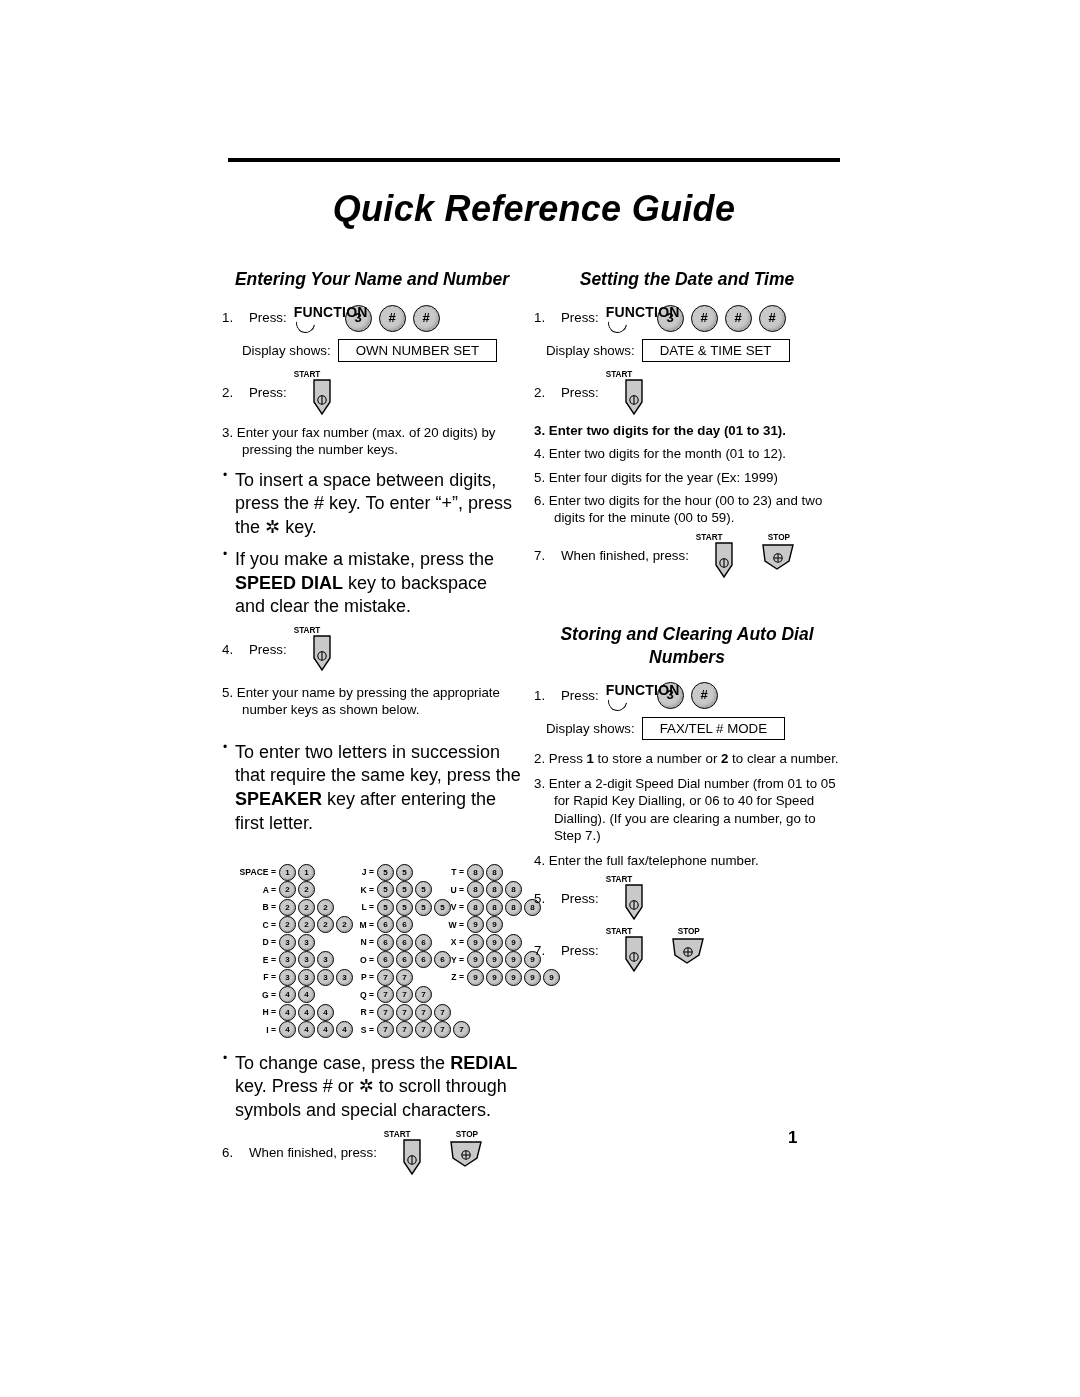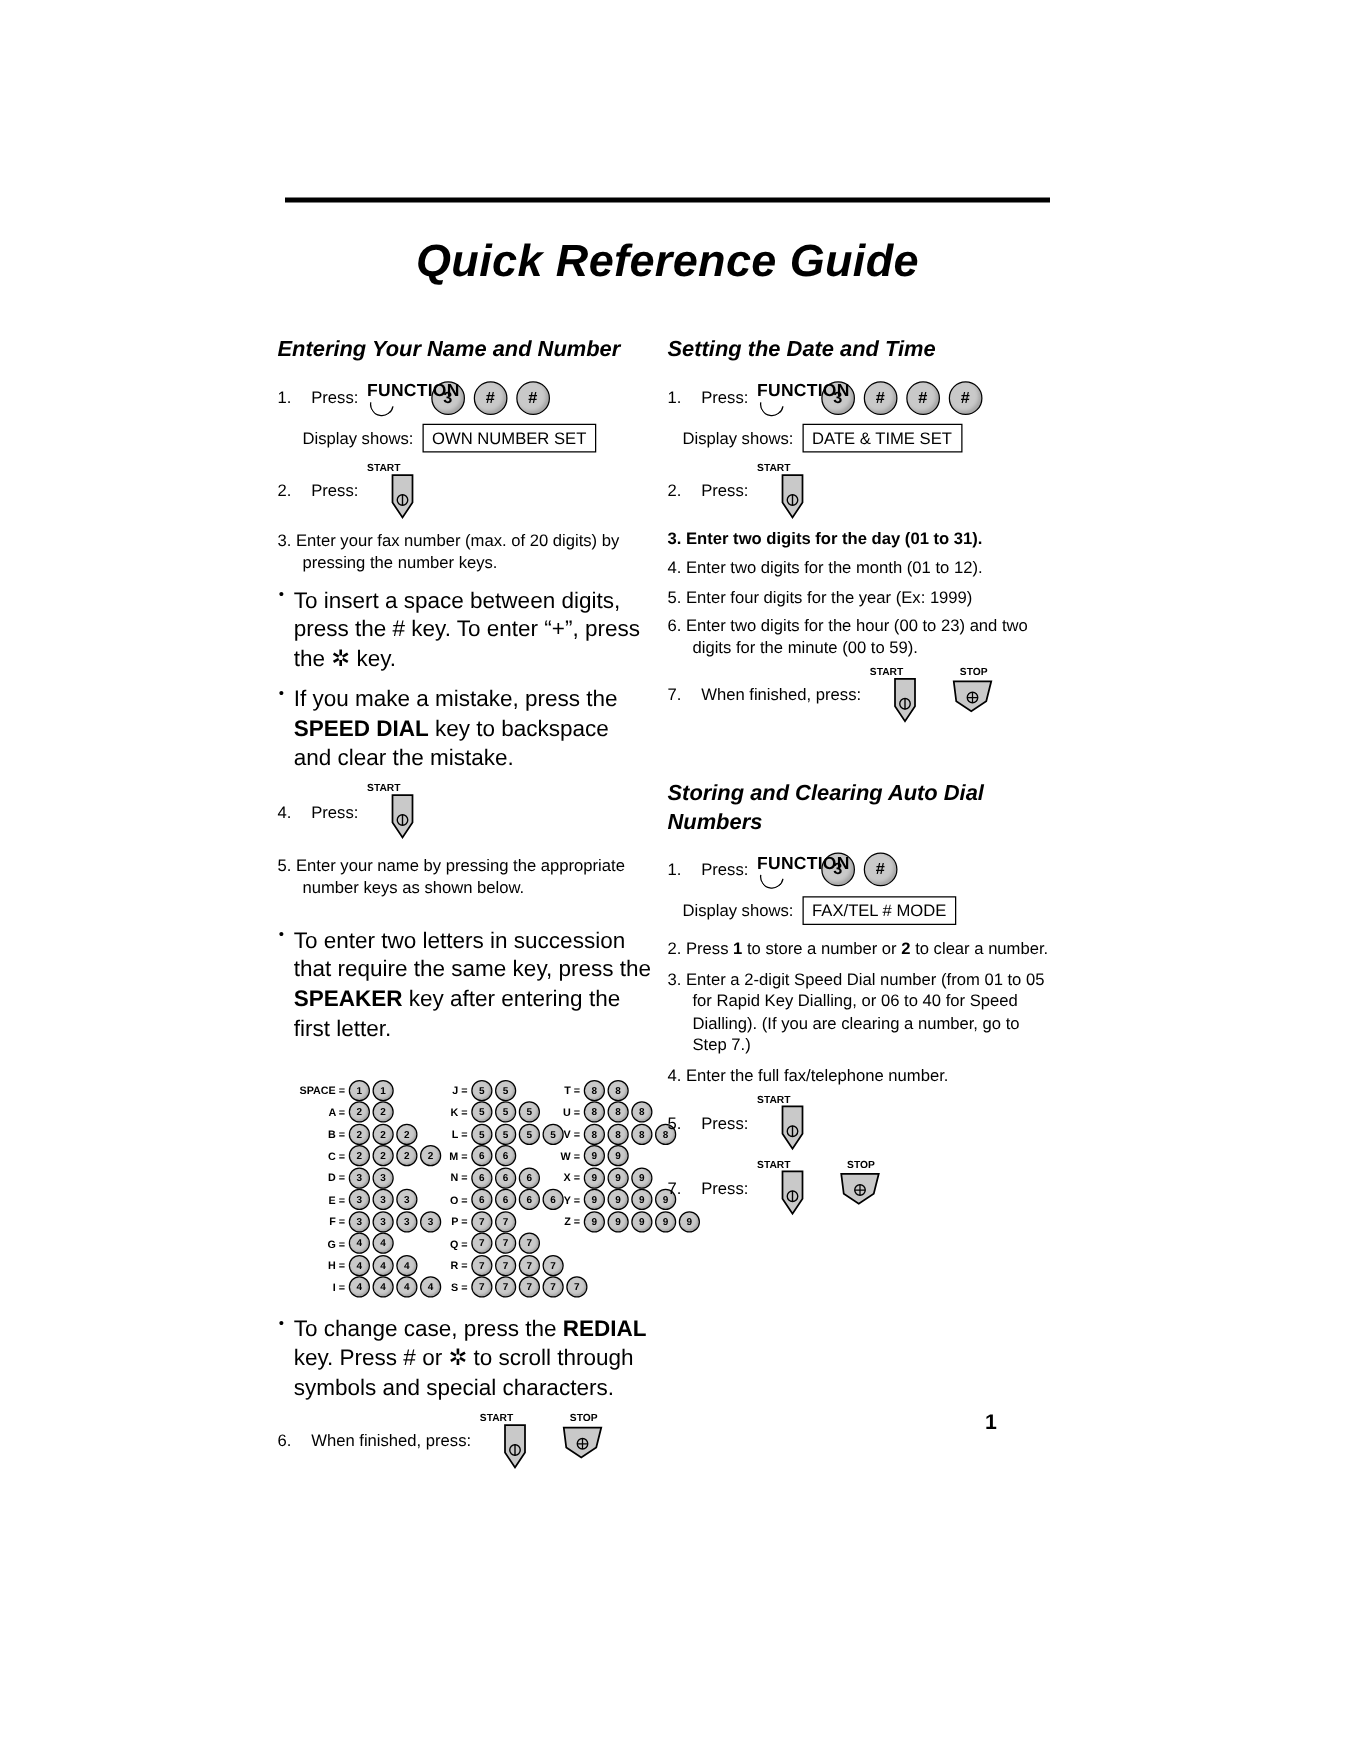--- a/index.html
+++ b/index.html
@@ -20,20 +20,21 @@
     letter-spacing:.3px;
   }
 
   .col{position:absolute;}
   .colL{left:222px;top:268px;width:300px;}
   .colR{left:534px;top:268px;width:306px;}
 
   h2{
     font-size:17.5px;font-weight:bold;font-style:italic;margin:0 0 12px 0;
     line-height:1.32;
+    text-align:center;
   }
 
   .step{position:relative;font-size:13.3px;line-height:1.3;margin:0 0 6px 0;}
   .stepnum{display:inline-block;width:20px;vertical-align:top;}
   .hang{padding-left:20px;text-indent:-20px;}
 
   .bullet{position:relative;padding-left:13px;font-size:18px;line-height:1.32;margin:0 0 7px 0;}
   .bullet:before{content:"\2022";position:absolute;left:1px;top:-1px;font-size:12px;}
 
   .inline{display:flex;align-items:center;gap:7px;flex-wrap:nowrap;}
@@ -57,21 +58,21 @@
   }
 
   .startkey{position:relative;width:52px;height:46px;flex:0 0 auto;}
   .startkey .cap{position:absolute;left:0;top:0;font-size:8.2px;font-weight:bold;}
   .startkey svg{position:absolute;left:16px;top:8px;}
   .stopkey{position:relative;width:50px;height:46px;flex:0 0 auto;}
   .stopkey .cap{position:absolute;left:13px;top:0;font-size:8.2px;font-weight:bold;}
   .stopkey svg{position:absolute;left:4px;top:9px;}
 
   .displaybox{
-    border:1.4px solid #000;padding:3px 7px;font-size:13.3px;white-space:nowrap;background:#fff;
+    border:1.4px solid #000;padding:3px 17px;font-size:13.3px;white-space:nowrap;background:#fff;
   }
 
   
   .lettertbl{position:relative;margin-top:28px;width:290px;}
   .lcol{position:absolute;top:0;}
   .lrow{display:flex;align-items:center;height:17.5px;}
   .lkey{
     font-size:8.6px;font-weight:bold;width:30px;text-align:right;padding-right:3px;white-space:nowrap;
   }
   .lkey.wide{width:44px;}

